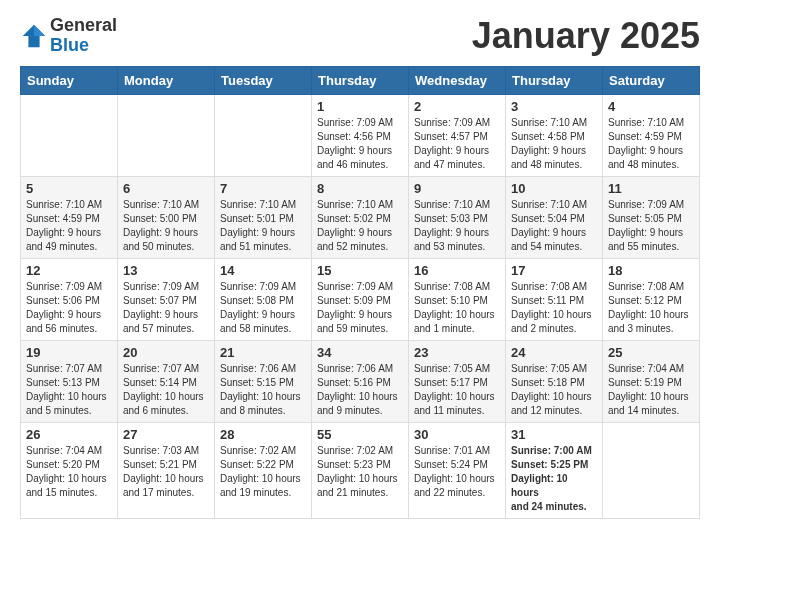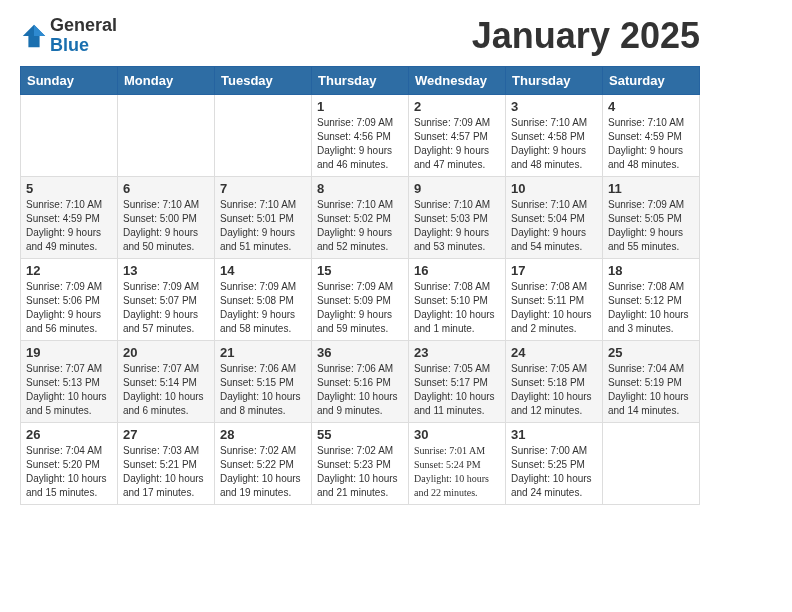--- a/index.html
+++ b/index.html
@@ -286,21 +286,21 @@
 and 6 minutes.</div>
           </td>
           <td>
             <span class="day-num">21</span>
             <div class="day-info" style="white-space: pre-line;">Sunrise: 7:06 AM
 Sunset: 5:15 PM
 Daylight: 10 hours
 and 8 minutes.</div>
           </td>
           <td>
-            <span class="day-num">36</span>
+            <span class="day-num">34</span>
             <div class="day-info" style="white-space: pre-line;">Sunrise: 7:06 AM
 Sunset: 5:16 PM
 Daylight: 10 hours
 and 9 minutes.</div>
           </td>
           <td>
             <span class="day-num">23</span>
             <div class="day-info" style="white-space: pre-line;">Sunrise: 7:05 AM
 Sunset: 5:17 PM
 Daylight: 10 hours
@@ -345,28 +345,28 @@
           </td>
           <td>
             <span class="day-num">55</span>
             <div class="day-info" style="white-space: pre-line;">Sunrise: 7:02 AM
 Sunset: 5:23 PM
 Daylight: 10 hours
 and 21 minutes.</div>
           </td>
           <td>
             <span class="day-num">30</span>
-            <div class="day-info" style="white-space: pre-line; font-family: Liberation Serif, serif;">Sunrise: 7:01 AM
+            <div class="day-info" style="white-space: pre-line;">Sunrise: 7:01 AM
 Sunset: 5:24 PM
 Daylight: 10 hours
 and 22 minutes.</div>
           </td>
           <td>
             <span class="day-num">31</span>
-            <div class="day-info" style="white-space: pre-line;">Sunrise: 7:00 AM
+            <div class="day-info" style="white-space: pre-line; font-weight: bold;">Sunrise: 7:00 AM
 Sunset: 5:25 PM
 Daylight: 10 hours
 and 24 minutes.</div>
           </td>
           <td class="empty-cell"></td>
         </tr>
       </tbody>
   </table>
 </div>
 

